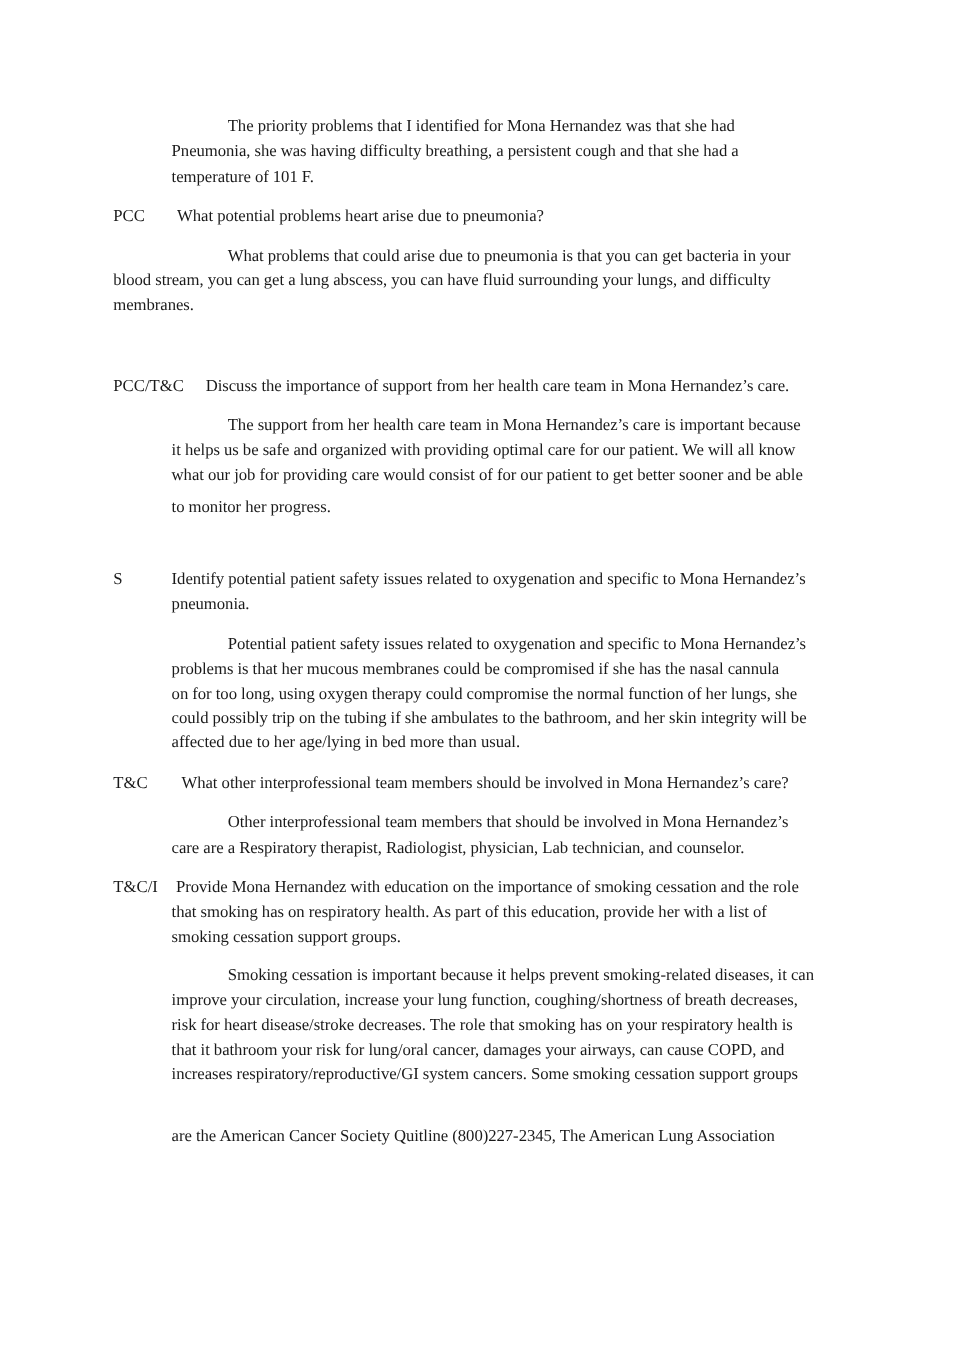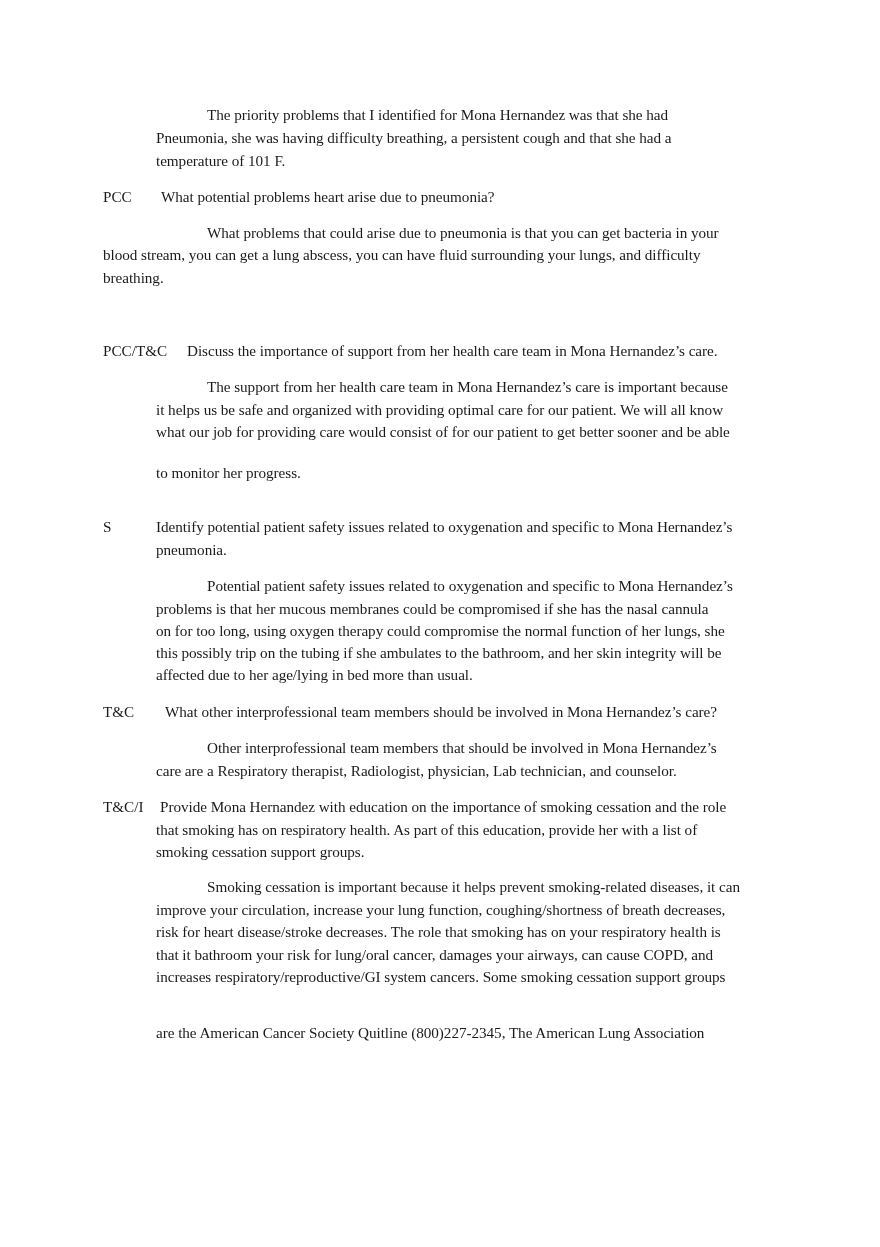--- a/index.html
+++ b/index.html
@@ -21,46 +21,46 @@
   </div>
 
   <div>
     <div class="tag" style="left:103px;top:188px">PCC</div>
     <div class="ln" style="left:161px;top:188px">What potential problems heart arise due to pneumonia?</div>
   </div>
 
   <div>
     <div class="ln" style="left:207px;top:224px">What problems that could arise due to pneumonia is that you can get bacteria in your</div>
     <div class="ln" style="left:103px;top:246px">blood stream, you can get a lung abscess, you can have fluid surrounding your lungs, and difficulty</div>
-    <div class="ln" style="left:103px;top:269px">breathing.</div>
+    <div class="ln" style="left:103px;top:269px">membranes.</div>
   </div>
 
   <div>
     <div class="tag" style="left:103px;top:342px">PCC/T&amp;C</div>
     <div class="ln" style="left:187px;top:342px">Discuss the importance of support from her health care team in Mona Hernandez’s care.</div>
   </div>
 
   <div>
     <div class="ln" style="left:207px;top:378px">The support from her health care team in Mona Hernandez’s care is important because</div>
     <div class="ln" style="left:156px;top:401px">it helps us be safe and organized with providing optimal care for our patient. We will all know</div>
     <div class="ln" style="left:156px;top:423px">what our job for providing care would consist of for our patient to get better sooner and be able</div>
-    <div class="ln" style="left:156px;top:464px">to monitor her progress.</div>
+    <div class="ln" style="left:156px;top:452px">to monitor her progress.</div>
   </div>
 
   <div>
     <div class="tag" style="left:103px;top:518px">S</div>
     <div class="ln" style="left:156px;top:518px">Identify potential patient safety issues related to oxygenation and specific to Mona Hernandez’s</div>
     <div class="ln" style="left:156px;top:541px">pneumonia.</div>
   </div>
 
   <div>
     <div class="ln" style="left:207px;top:577px">Potential patient safety issues related to oxygenation and specific to Mona Hernandez’s</div>
     <div class="ln" style="left:156px;top:600px">problems is that her mucous membranes could be compromised if she has the nasal cannula</div>
     <div class="ln" style="left:156px;top:622px">on for too long, using oxygen therapy could compromise the normal function of her lungs, she</div>
-    <div class="ln" style="left:156px;top:644px">this possibly trip on the tubing if she ambulates to the bathroom, and her skin integrity will be</div>
+    <div class="ln" style="left:156px;top:644px">could possibly trip on the tubing if she ambulates to the bathroom, and her skin integrity will be</div>
     <div class="ln" style="left:156px;top:666px">affected due to her age/lying in bed more than usual.</div>
   </div>
 
   <div>
     <div class="tag" style="left:103px;top:703px">T&amp;C</div>
     <div class="ln" style="left:165px;top:703px">What other interprofessional team members should be involved in Mona Hernandez’s care?</div>
   </div>
 
   <div>
     <div class="ln" style="left:207px;top:739px">Other interprofessional team members that should be involved in Mona Hernandez’s</div>

